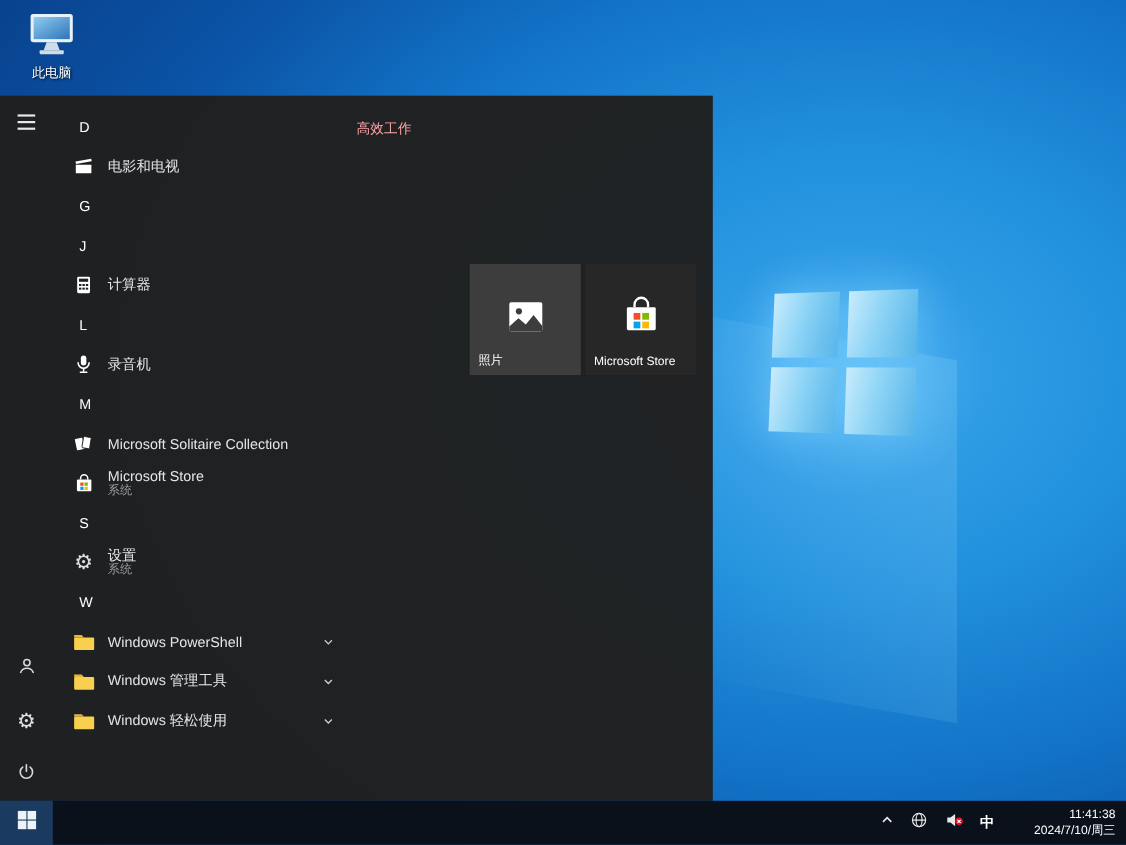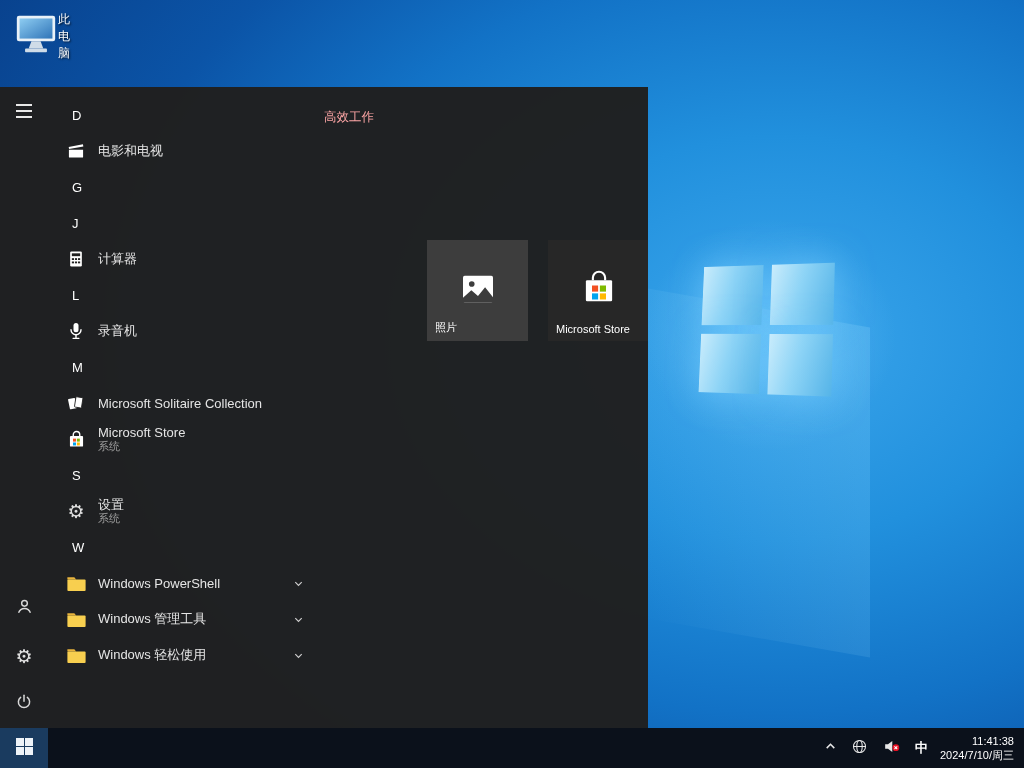--- a/index.html
+++ b/index.html
@@ -16,21 +16,21 @@
     background: linear-gradient(246deg, rgba(160,225,255,.20) 0%, rgba(160,225,255,0) 55%);
     transform: skewY(10deg); }
   .win-logo { position:absolute; left:695px; top:264px; width:140px; height:130px;
     display:grid; grid-template-columns:1fr 1fr; grid-template-rows:1fr 1fr; gap:9px;
     transform: perspective(700px) rotateY(-20deg) rotateX(6deg); }
   .win-logo .pane { background: linear-gradient(105deg, #c9ecfc 0%, #8ed4f6 45%, #55b4e8 100%);
     box-shadow: 0 0 34px rgba(120,205,255,.55); }
 
   
   .desktop-icon { position:absolute; left:14px; top:10px; width:66px;
-    display:flex; flex-direction:row; align-items:center; cursor:default; }
+    display:flex; flex-direction:column; align-items:center; cursor:default; }
   .desktop-icon-label { margin-top:1px; font-size:12px; color:#fff;
     text-shadow: 1px 1px 2px rgba(0,0,0,.85); }
 
   
   .start-menu { position:absolute; left:0; top:87px; width:648px; height:641px;
     background: rgba(32,32,32,.98); color:#fff; overflow:hidden; }
 
   .rail { position:absolute; left:0; top:0; width:48px; height:100%;
     display:flex; flex-direction:column; align-items:center; z-index:3; }
   .rail-btn { width:48px; height:48px; display:flex; align-items:center; justify-content:center; }
@@ -45,39 +45,39 @@
   .letter-row { padding-left:24px; }
   .letter { font-size:13px; color:#fff; }
   .app-icon { width:24px; height:24px; display:flex; align-items:center;
     justify-content:center; margin-right:10px; flex:none; }
   .app-label { font-size:13px; color:#e5e5e5; white-space:nowrap; }
   .app-text { display:flex; flex-direction:column; line-height:1.2; }
   .app-sub { font-size:11px; color:#9e9e9e; }
   .chevron { margin-left:auto; margin-right:8px; display:flex; align-items:center; }
 
   .tile-group-title { position:absolute; left:324px; top:22px; font-size:12.5px; color:#fca5a5; }
-  .tiles { position:absolute; left:427px; top:153px; display:flex; gap:20px; }
+  .tiles { position:absolute; left:427px; top:153px; display:flex; gap:4px; }
   .tile { width:101px; height:101px; position:relative; display:flex;
     align-items:center; justify-content:center; cursor:pointer; }
   .tile-photos { background:#3d3d3d; }
   .tile-store { background:#272727; }
   .tile-label { position:absolute; left:8px; bottom:6px; font-size:11px; color:#fff;
     white-space:nowrap; }
 
   
   .taskbar { position:absolute; left:0; bottom:0; width:1024px; height:40px;
     background:#0b111b; display:flex; align-items:center; z-index:5; }
   .start-button { width:48px; height:40px; display:flex; align-items:center;
     justify-content:center; background:rgba(45,110,180,.45); }
   .tray { margin-left:auto; display:flex; align-items:center; height:100%; }
   .tray-item { padding:0 7px; height:100%; display:flex; align-items:center;
     justify-content:center; }
   .ime { font-size:13px; color:#fff; font-weight:bold; }
   .clock { text-align:right; color:#fff; font-size:11px; line-height:14px;
-    padding:0 10px 0 5px; }
+    padding:0 10px 0 5px;margin-left:24px; }
 </style>
 </head>
 <body>
 
 <div class="desktop">
   <div class="logo-glow"></div>
   <div class="light-beam"></div>
   <div class="win-logo">
     <div class="pane"></div>
     <div class="pane"></div>

